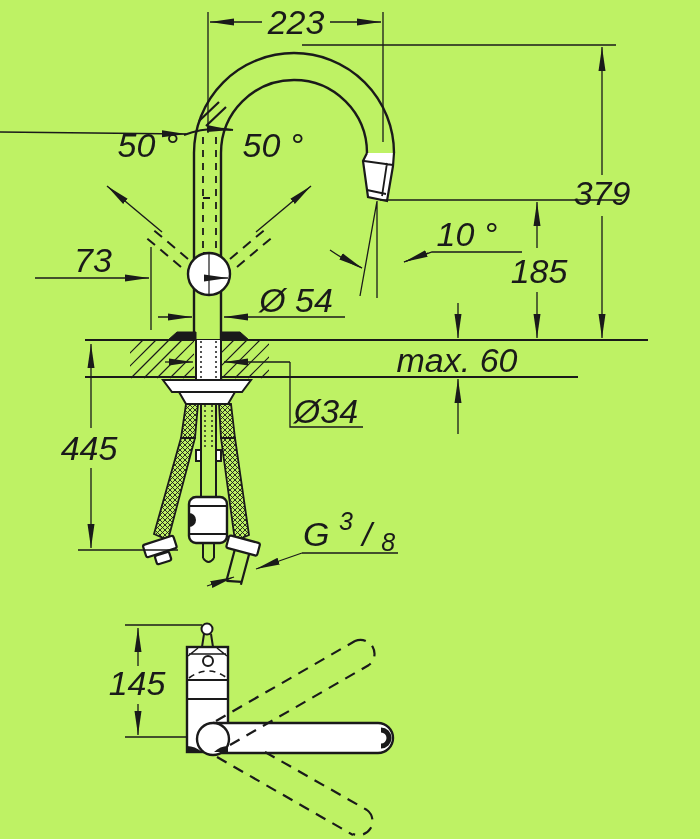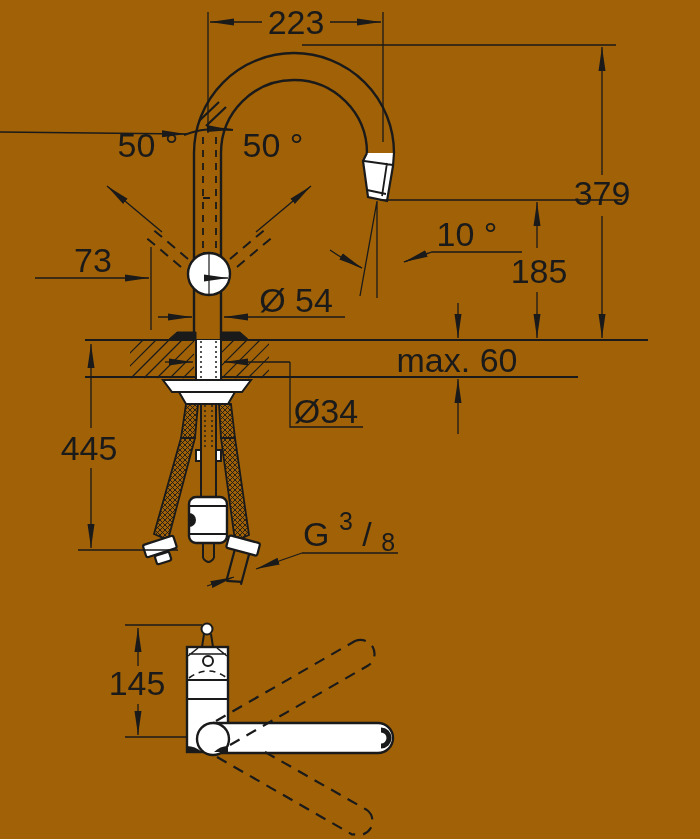--- a/index.html
+++ b/index.html
@@ -1,16 +1,16 @@
 <!DOCTYPE html>
 <html><head>
 <meta charset="utf-8">
 <style>
   html,body{margin:0;padding:0;background:#ffffff;}
-  .stage{width:700px;height:839px;background:#a16207;position:relative;overflow:hidden;}
+  .stage{width:700px;height:839px;background:#bef264;position:relative;overflow:hidden;font-style:italic;}
   svg text{font-family:"Liberation Sans","DejaVu Sans",sans-serif;fill:#1a1a1a;}
   .dimtxt{font-size:34px;}
   .suptxt{font-size:25px;}
 </style>
 </head>
 <body>
 
 <div class="stage">
 <svg width="700" height="839" viewBox="0 0 700 839">
   <defs>

